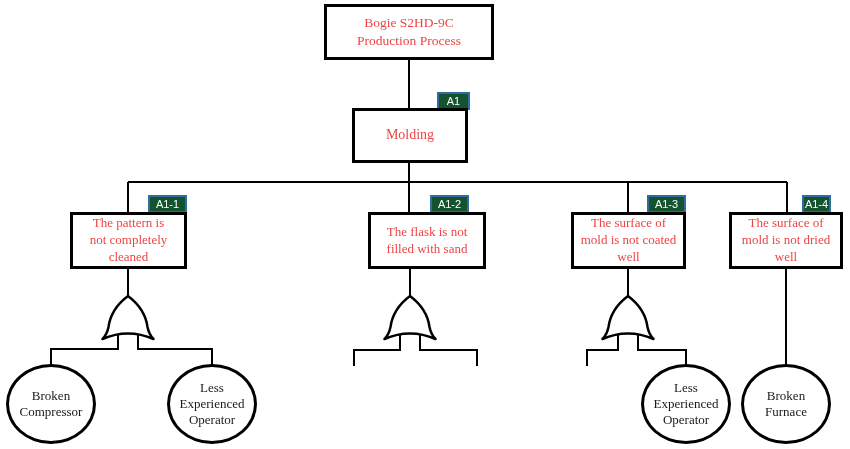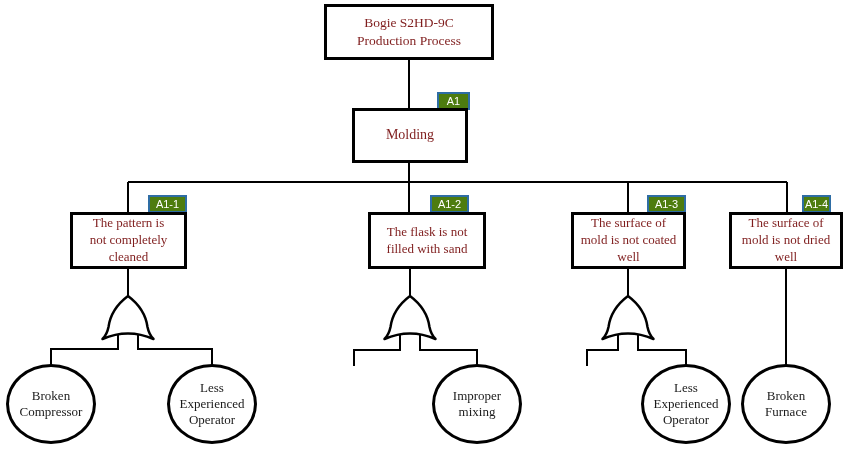--- a/index.html
+++ b/index.html
@@ -12,36 +12,36 @@
   }
   #wires{position:absolute;left:0;top:0;width:850px;height:449px;}
   .node{
     position:absolute;
     box-sizing:border-box;
     border:3px solid #000000;
     background:#ffffff;
     display:flex;align-items:center;justify-content:center;
     text-align:center;
     white-space:pre-line;
-    color:#7f1d1d;
+    color:#ef4444;
     line-height:1.3;
   }
   .rect{font-size:13px;}
   .root{font-size:13.5px;}
   .mold{font-size:14px;}
   .tag{
     position:absolute;
     box-sizing:border-box;
     height:18px;
     display:flex;align-items:center;justify-content:center;
     font-family:"Liberation Sans", sans-serif;
     font-size:11px;
     color:#ffffff;
     border:2px solid #2e6da4;
-    background:#4d7c0f;
+    background:#14532d;
   }
   .circle{
     position:absolute;
     box-sizing:border-box;
     width:90px;height:80px;
     border:3px solid #000000;
     border-radius:50%;
     background:#ffffff;
     display:flex;align-items:center;justify-content:center;
     text-align:center;
@@ -111,21 +111,19 @@
 well</div>
   <div class="node rect" style="left:729px;top:212px;width:114px;height:57px;">The surface of
 mold is not dried
 well</div>
 
   <div class="circle" style="left:6px;top:364px;">Broken
 Compressor</div>
   <div class="circle" style="left:167px;top:364px;">Less
 Experienced
 Operator</div>
-  <div class="circle" style="left:432px;top:364px;">Improper
-mixing</div>
   <div class="circle" style="left:641px;top:364px;">Less
 Experienced
 Operator</div>
   <div class="circle" style="left:741px;top:364px;">Broken
 Furnace</div>
 
 </div>
 
 </body></html>

